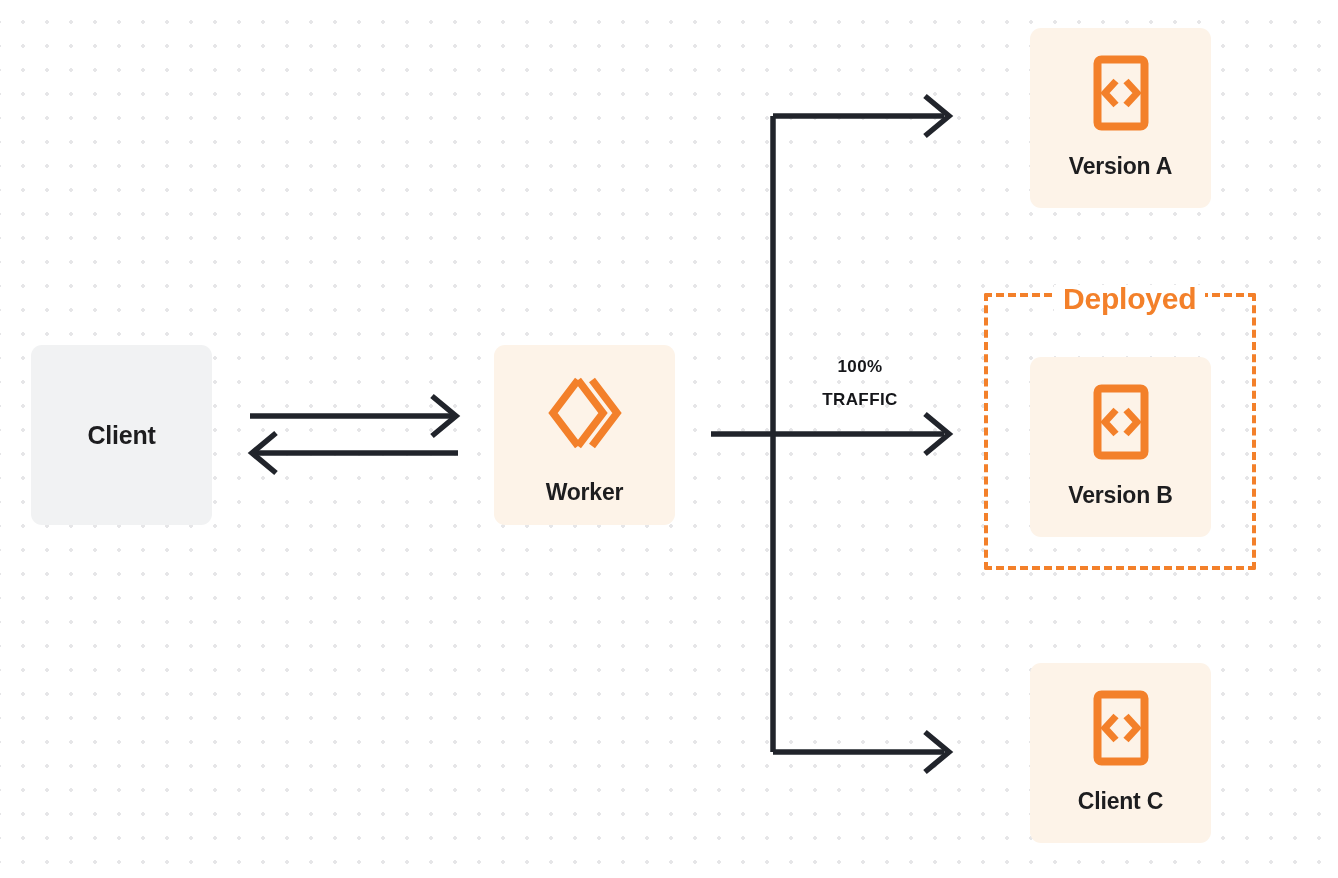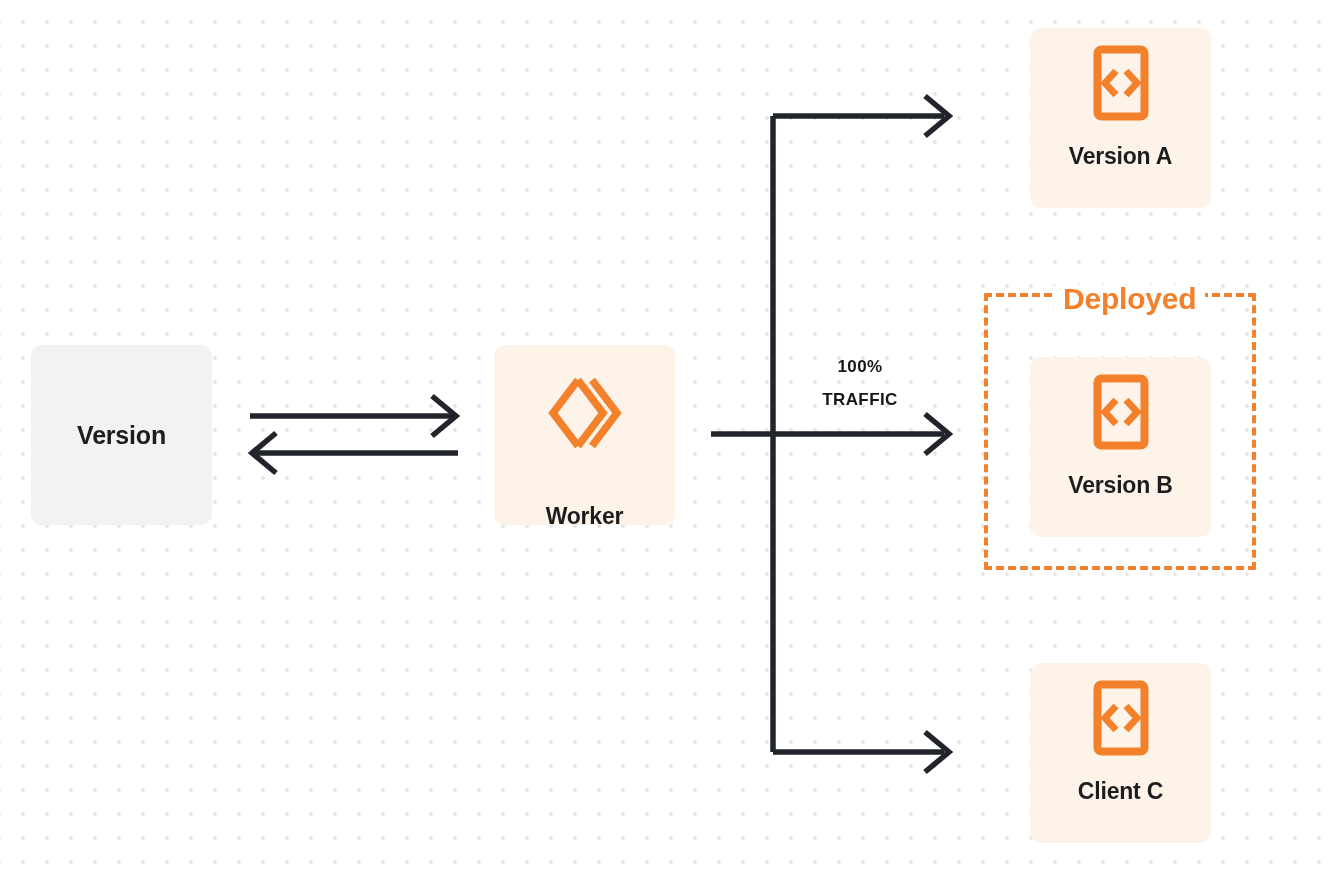--- a/index.html
+++ b/index.html
@@ -50,29 +50,28 @@
   }
 
   .node-worker {
     background: #fdf3e8;
     left: 494px;
     top: 345px;
     width: 181px;
     height: 180px;
     justify-content: flex-start;
     padding-top: 28px;
-    gap: 24px;
   }
 
   .node-version {
     background: #fdf3e8;
     width: 181px;
     height: 180px;
     justify-content: flex-start;
-    padding-top: 17px;
+    padding-top: 27px;
   }
   .node-version-a { left: 1030px; top: 28px; }
   .node-version-b { left: 1030px; top: 344px; margin-top: 13px; }
   .node-version-c { left: 1030px; top: 663px; }
 
   .node-caption {
     font-size: 23px;
     font-weight: 700;
     color: #1d1d1f;
     letter-spacing: -0.2px;
@@ -171,21 +170,21 @@
     </g>
     <g>
       <polyline class="hd" points="925,414 949,434 925,454"></polyline>
     </g>
     <g>
       <polyline class="hd" points="925,732 949,752 925,772"></polyline>
     </g>
   </svg>
 
   <div class="node node-client">
-    <div class="node-label">Version</div>
+    <div class="node-label">Client</div>
   </div>
 
   <div class="node node-worker">
     <span class="icon-wrap">
       <svg width="74" height="80" viewBox="0 0 74 80">
         <g fill="none" stroke="#f3802a" stroke-width="7.5" stroke-linejoin="miter" stroke-linecap="butt">
           <polyline points="30,7 5,40 30,73"></polyline>
           <polyline points="30,7 55,40 30,73"></polyline>
         </g>
         <g fill="none" stroke="#f3802a" stroke-width="7.5" stroke-linejoin="miter" stroke-linecap="butt">

